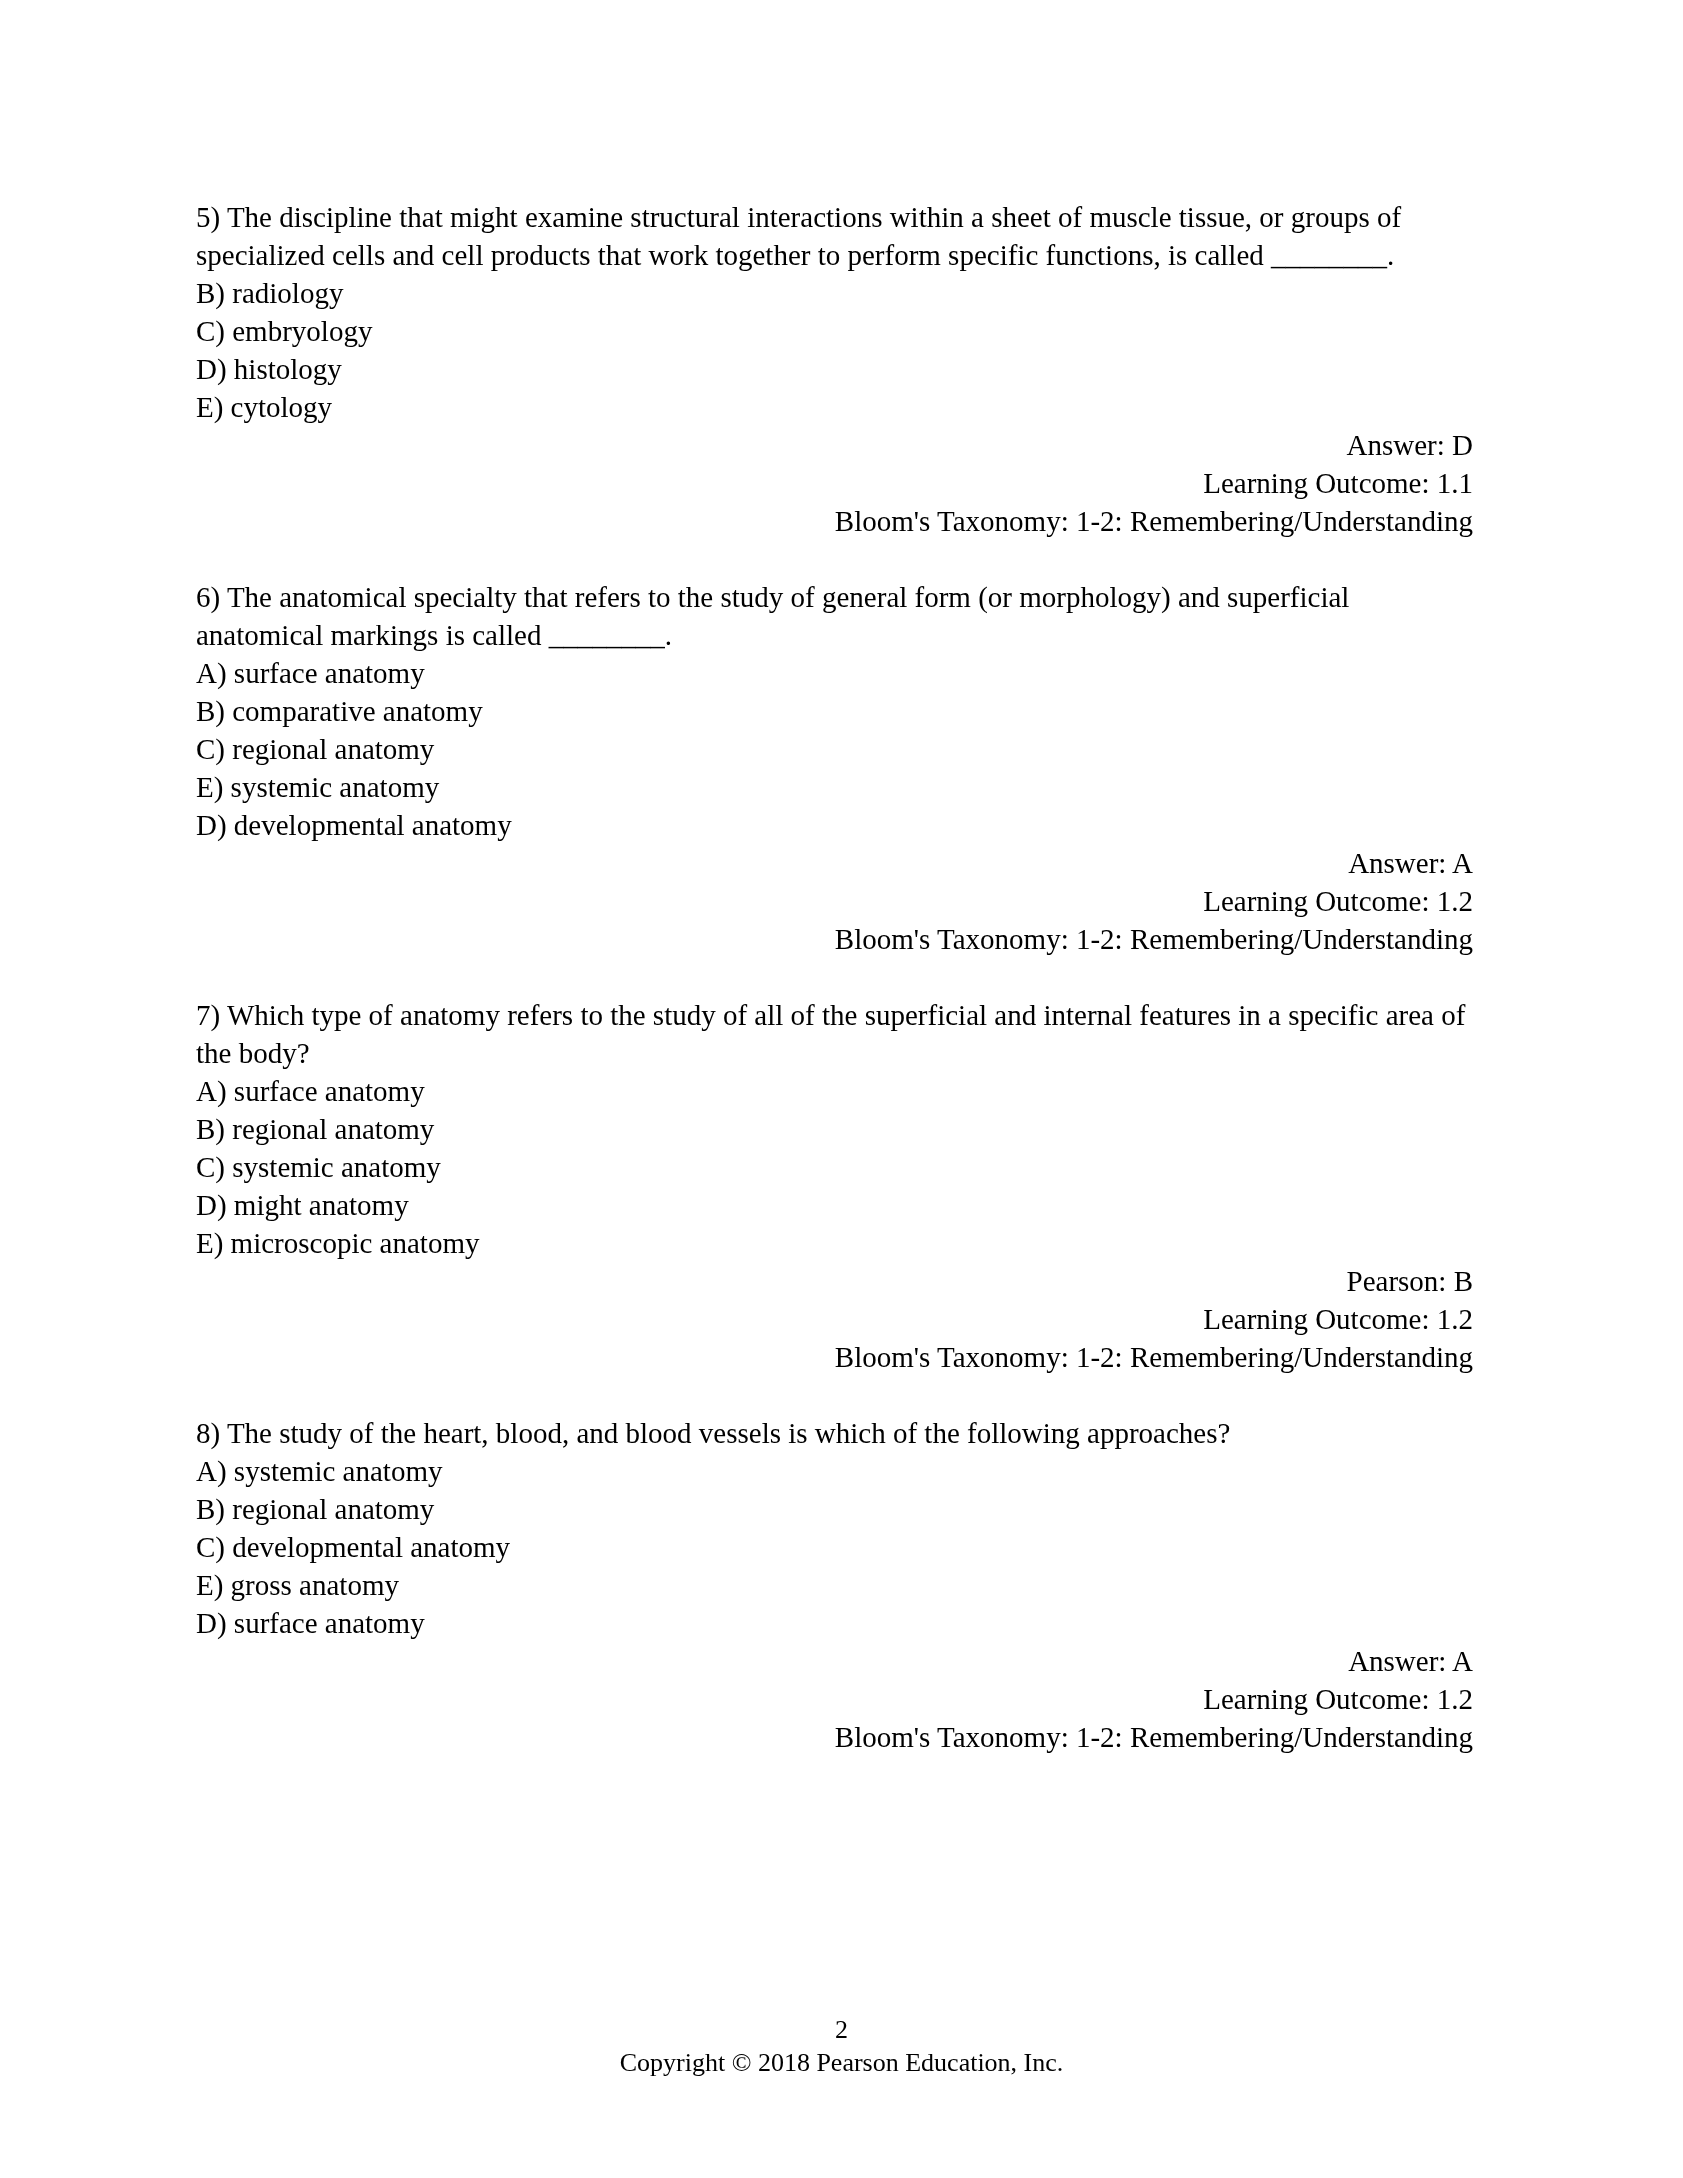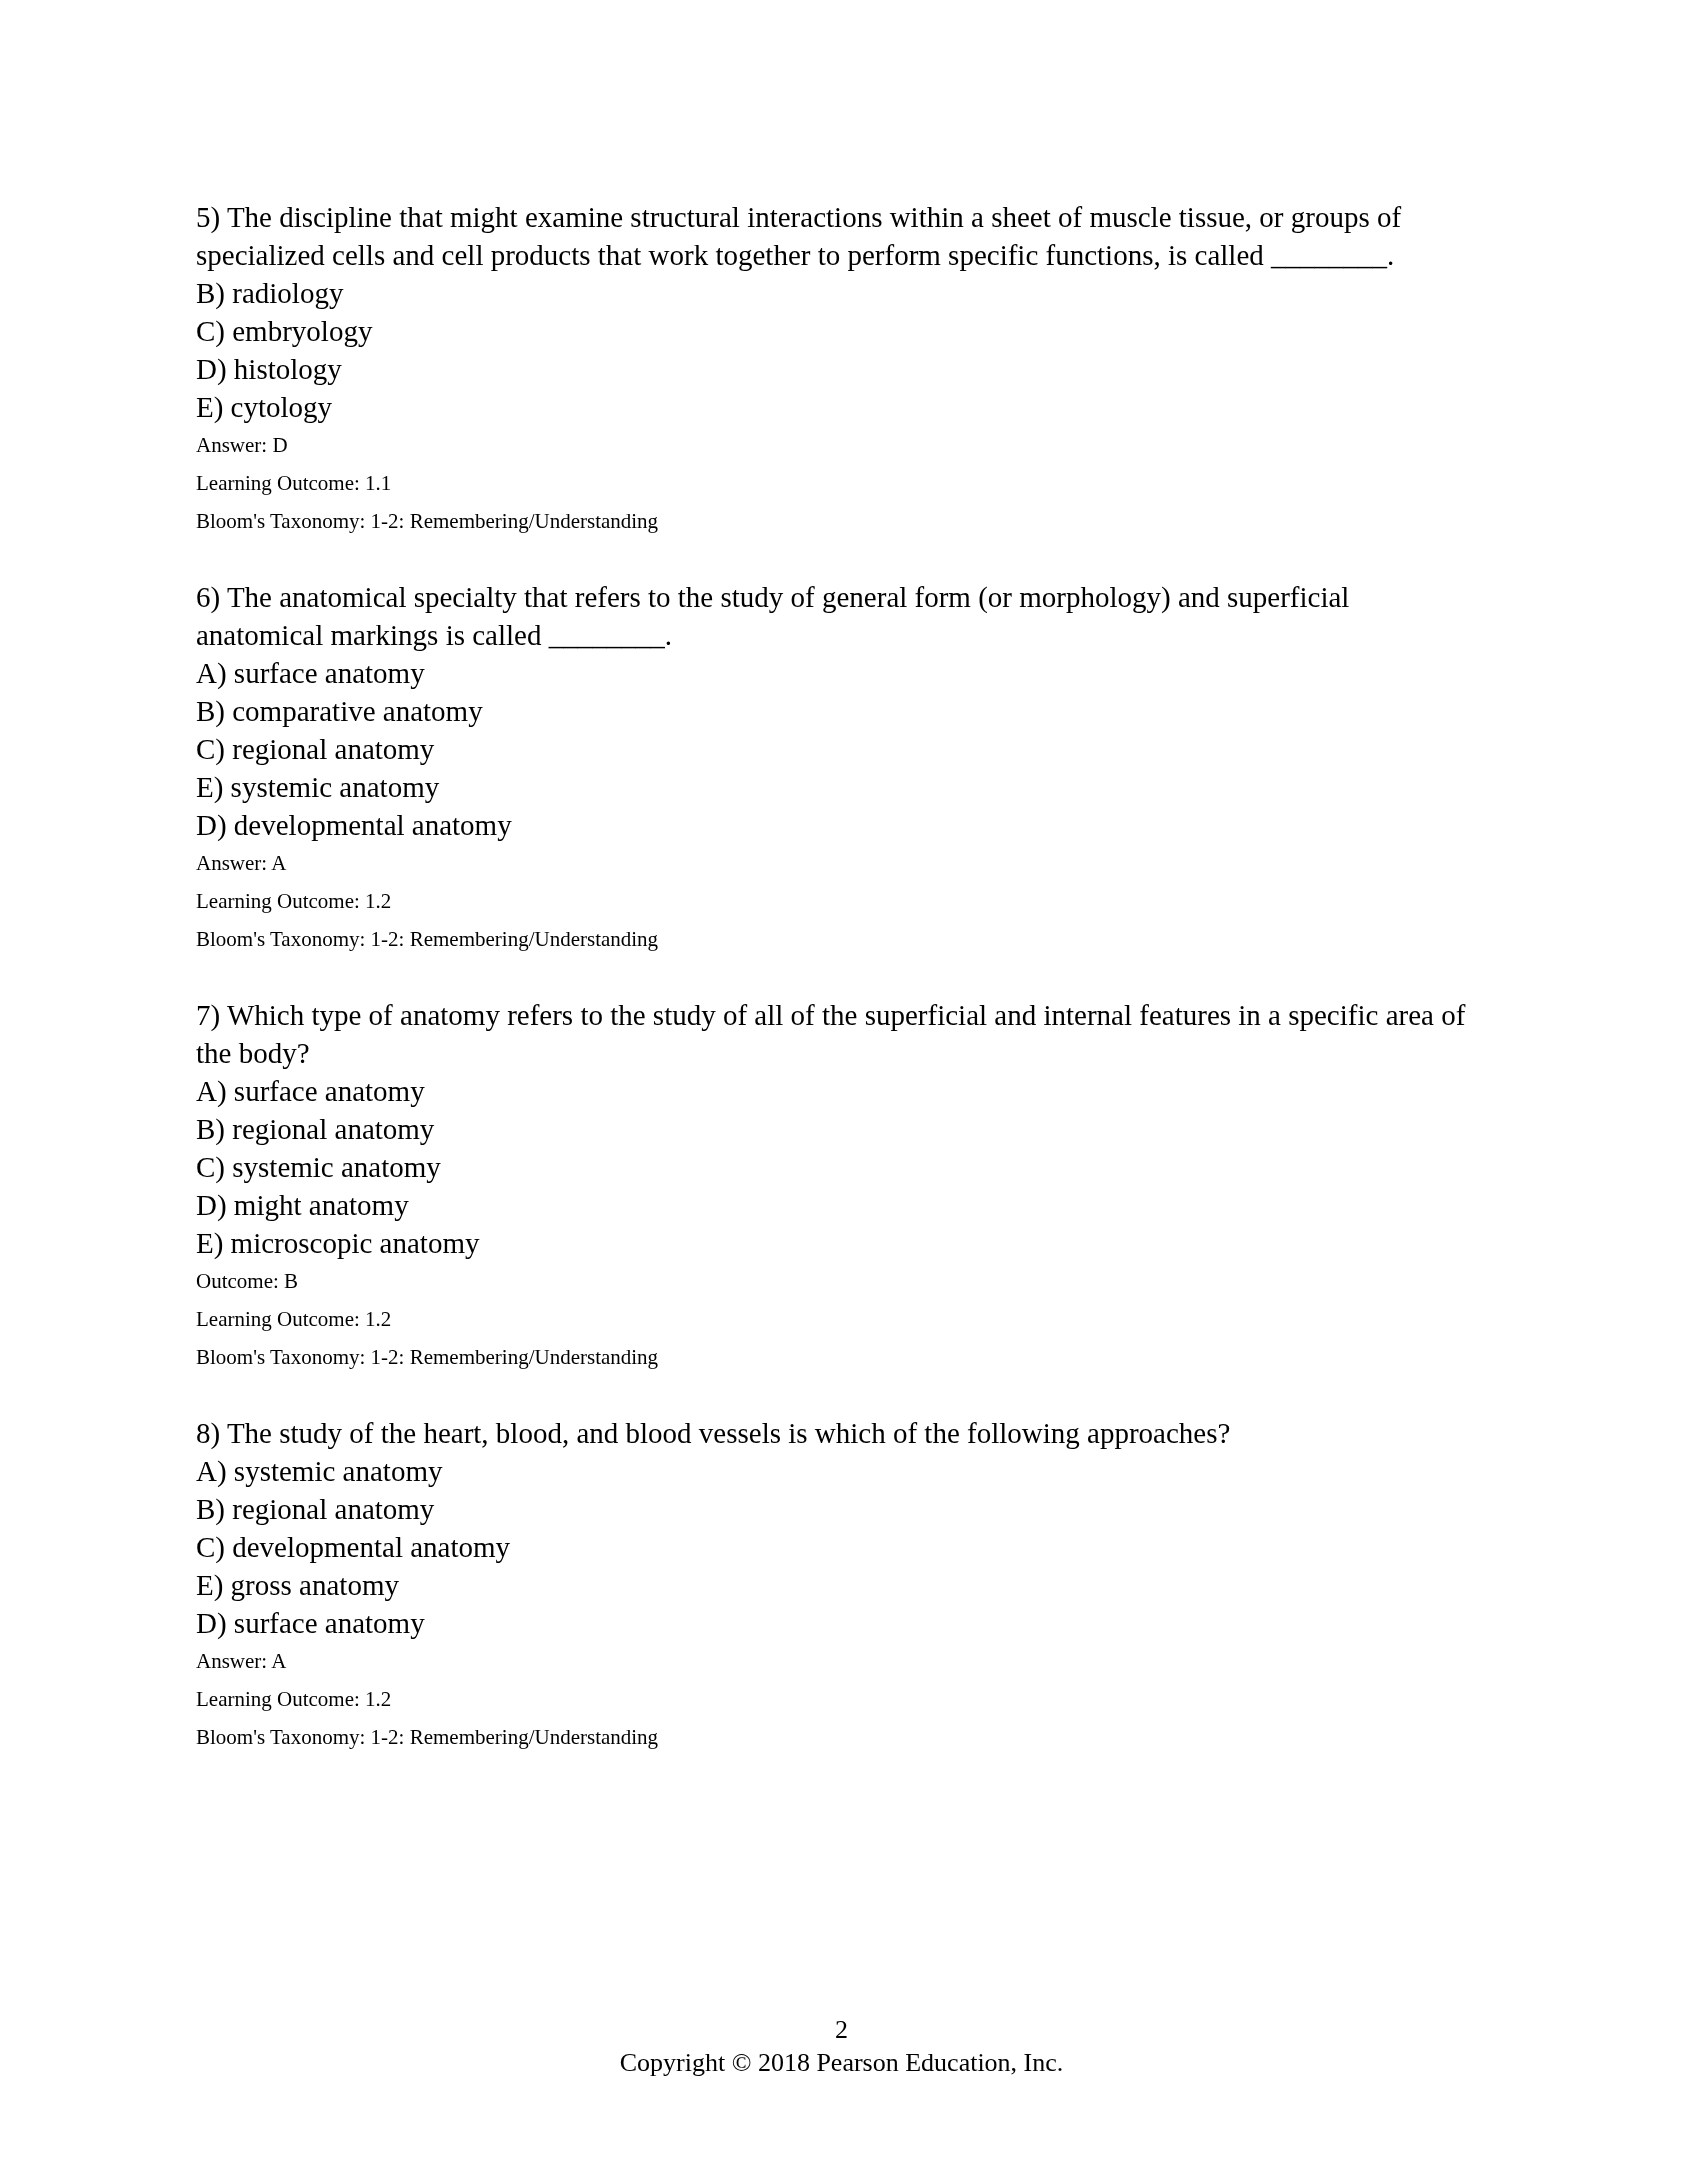--- a/index.html
+++ b/index.html
@@ -41,22 +41,23 @@
     line-height: 38px;
     text-align: left;
     margin: 0;
     white-space: normal;
   }
   .choice {
     font-size: 29px;
     line-height: 38px;
   }
   .meta {
-    font-size: 21px;
+    font-size: 29px;
     line-height: 38px;
+    text-align: right;
   }
   .footer {
     position: absolute;
     left: 0;
     top: 2002px;
     width: 1683px;
     text-align: center;
   }
   .page-number {
     font-size: 26px;
@@ -97,21 +98,21 @@
       <div class="meta">Bloom's Taxonomy:  1-2: Remembering/Understanding</div>
     </div>
 
     <div class="q-block">
       <div class="stem">7) Which type of anatomy refers to the study of all of the superficial and internal features in a specific area of the body?</div>
       <div class="choice">A) surface anatomy</div>
       <div class="choice">B) regional anatomy</div>
       <div class="choice">C) systemic anatomy</div>
       <div class="choice">D) might anatomy</div>
       <div class="choice">E) microscopic anatomy</div>
-      <div class="meta">Outcome:  B</div>
+      <div class="meta">Pearson:  B</div>
       <div class="meta">Learning Outcome:  1.2</div>
       <div class="meta">Bloom's Taxonomy:  1-2: Remembering/Understanding</div>
     </div>
 
     <div class="q-block">
       <div class="stem">8) The study of the heart, blood, and blood vessels is which of the following approaches?</div>
       <div class="choice">A) systemic anatomy</div>
       <div class="choice">B) regional anatomy</div>
       <div class="choice">C) developmental anatomy</div>
       <div class="choice">E) gross anatomy</div>

